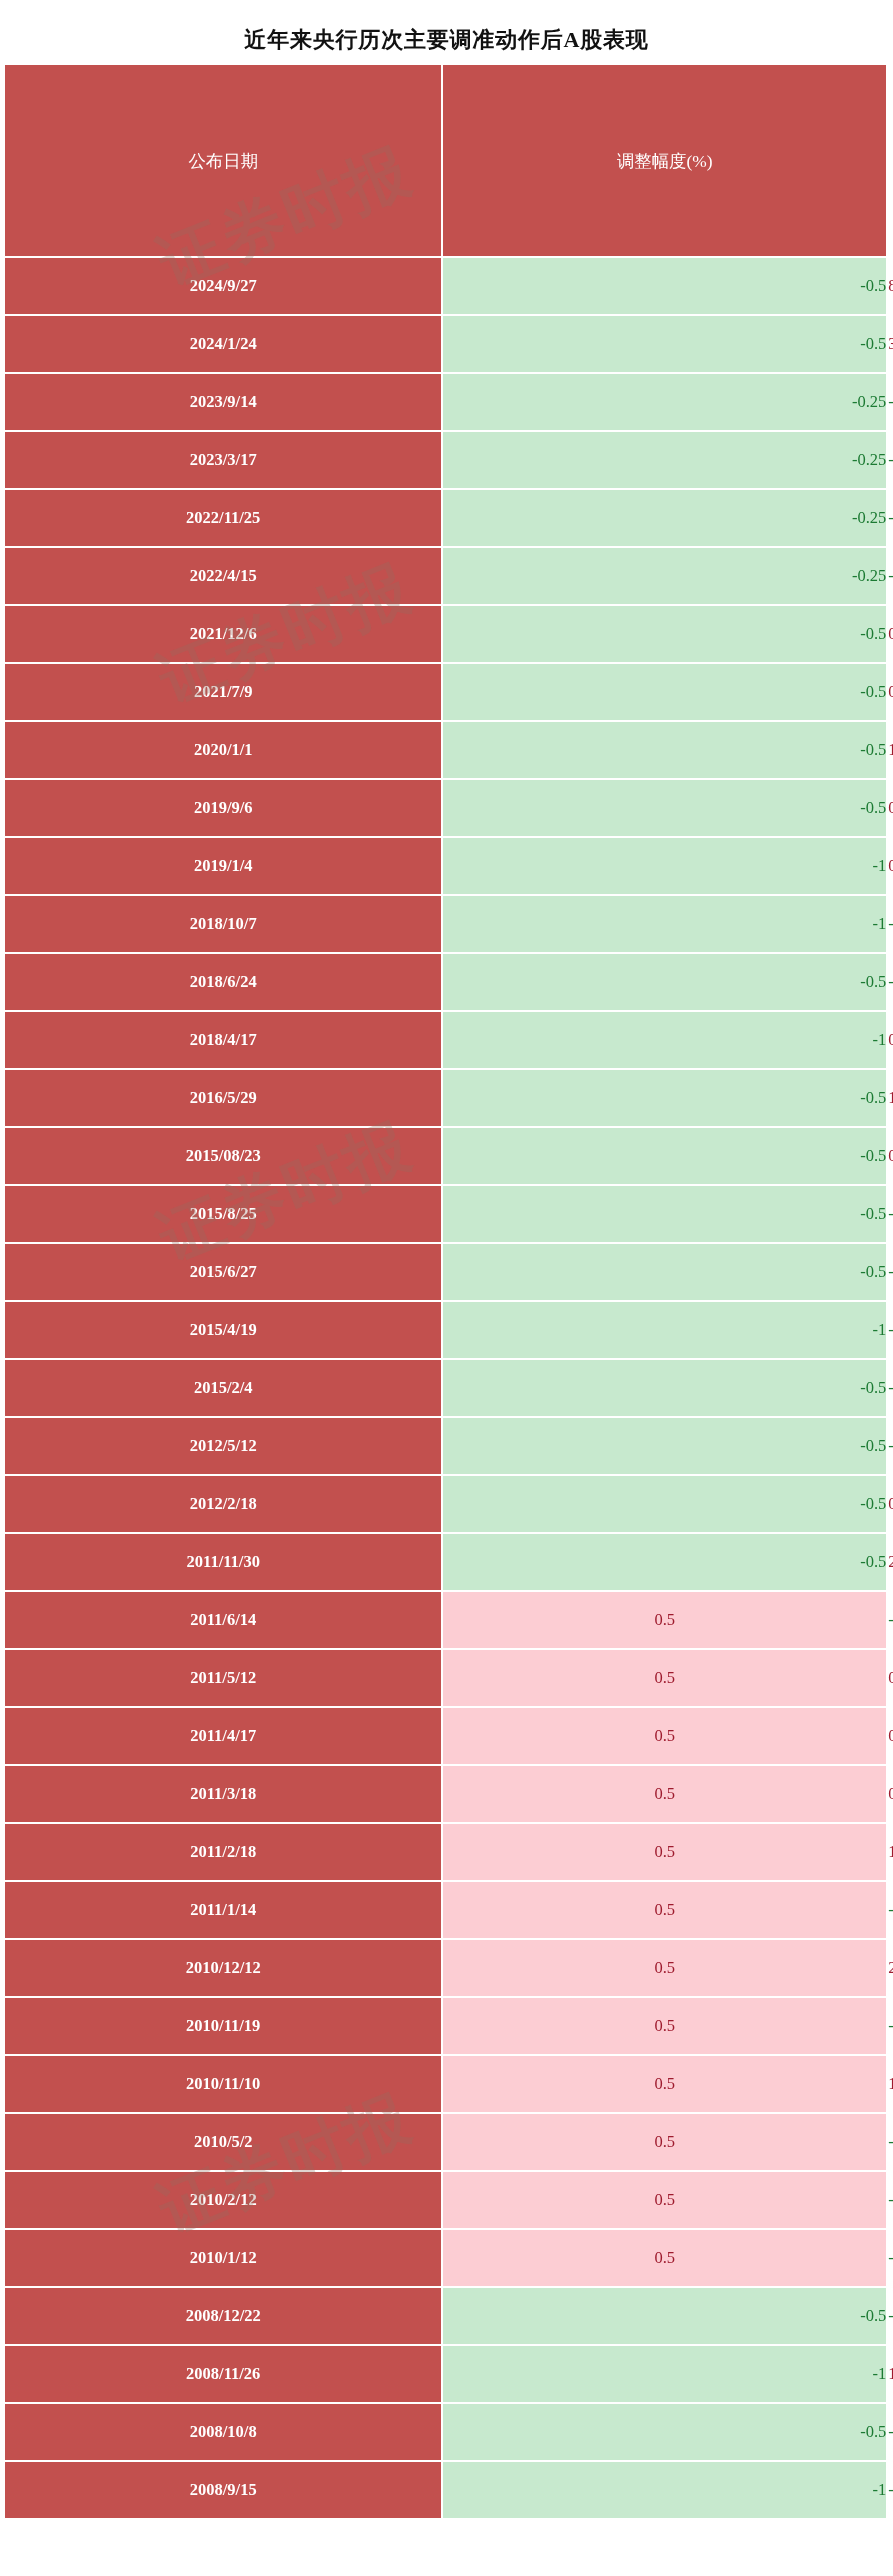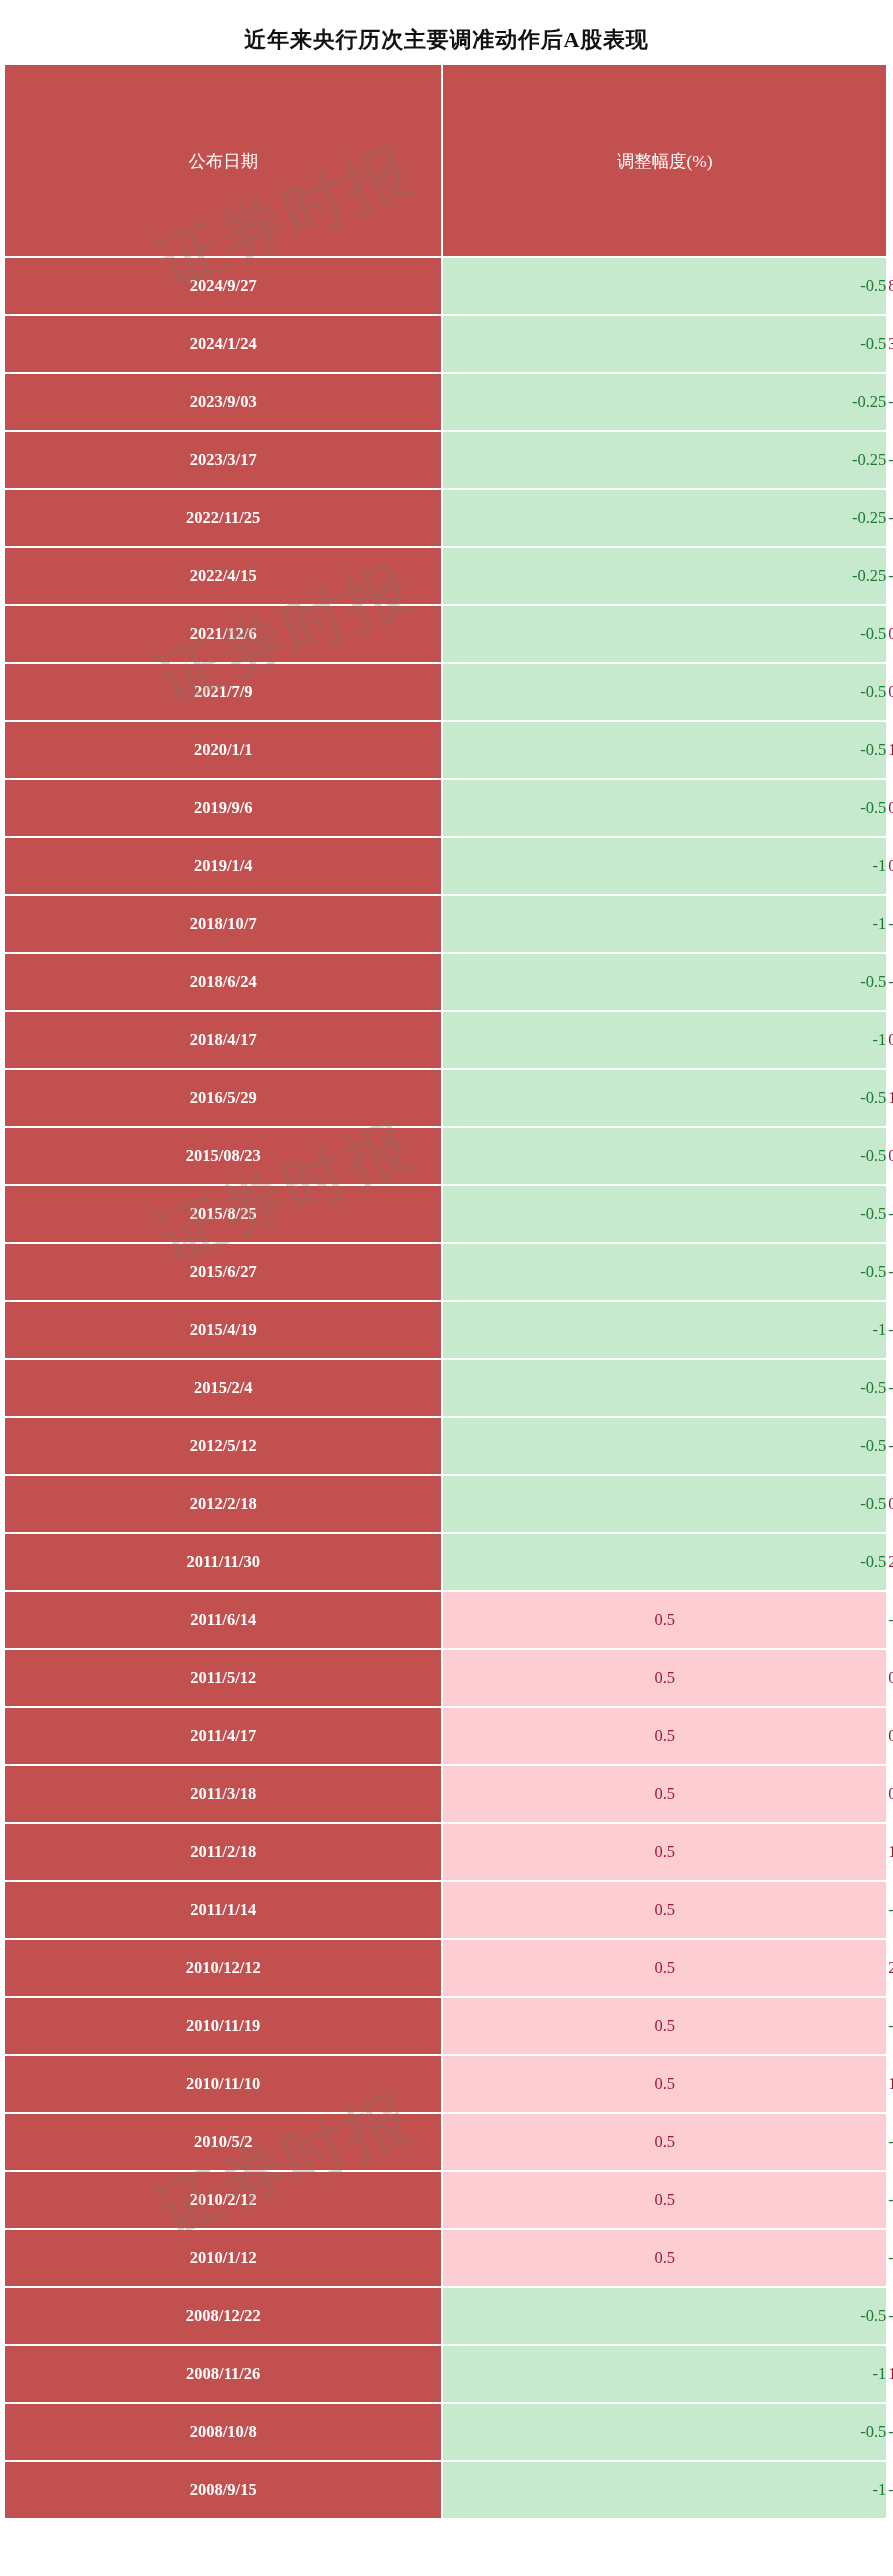--- a/index.html
+++ b/index.html
@@ -114,21 +114,21 @@
           <td class="cell date-cell">2024/9/27</td>
           <td class="cell neg">-0.5</td>
           <td class="cell pos">8.06</td>
         </tr>
         <tr>
           <td class="cell date-cell">2024/1/24</td>
           <td class="cell neg">-0.5</td>
           <td class="cell pos">3.03</td>
         </tr>
         <tr>
-          <td class="cell date-cell">2023/9/03</td>
+          <td class="cell date-cell">2023/9/14</td>
           <td class="cell neg">-0.25</td>
           <td class="cell neg">-0.28</td>
         </tr>
         <tr>
           <td class="cell date-cell">2023/3/17</td>
           <td class="cell neg">-0.25</td>
           <td class="cell neg">-0.48</td>
         </tr>
         <tr>
           <td class="cell date-cell">2022/11/25</td>

